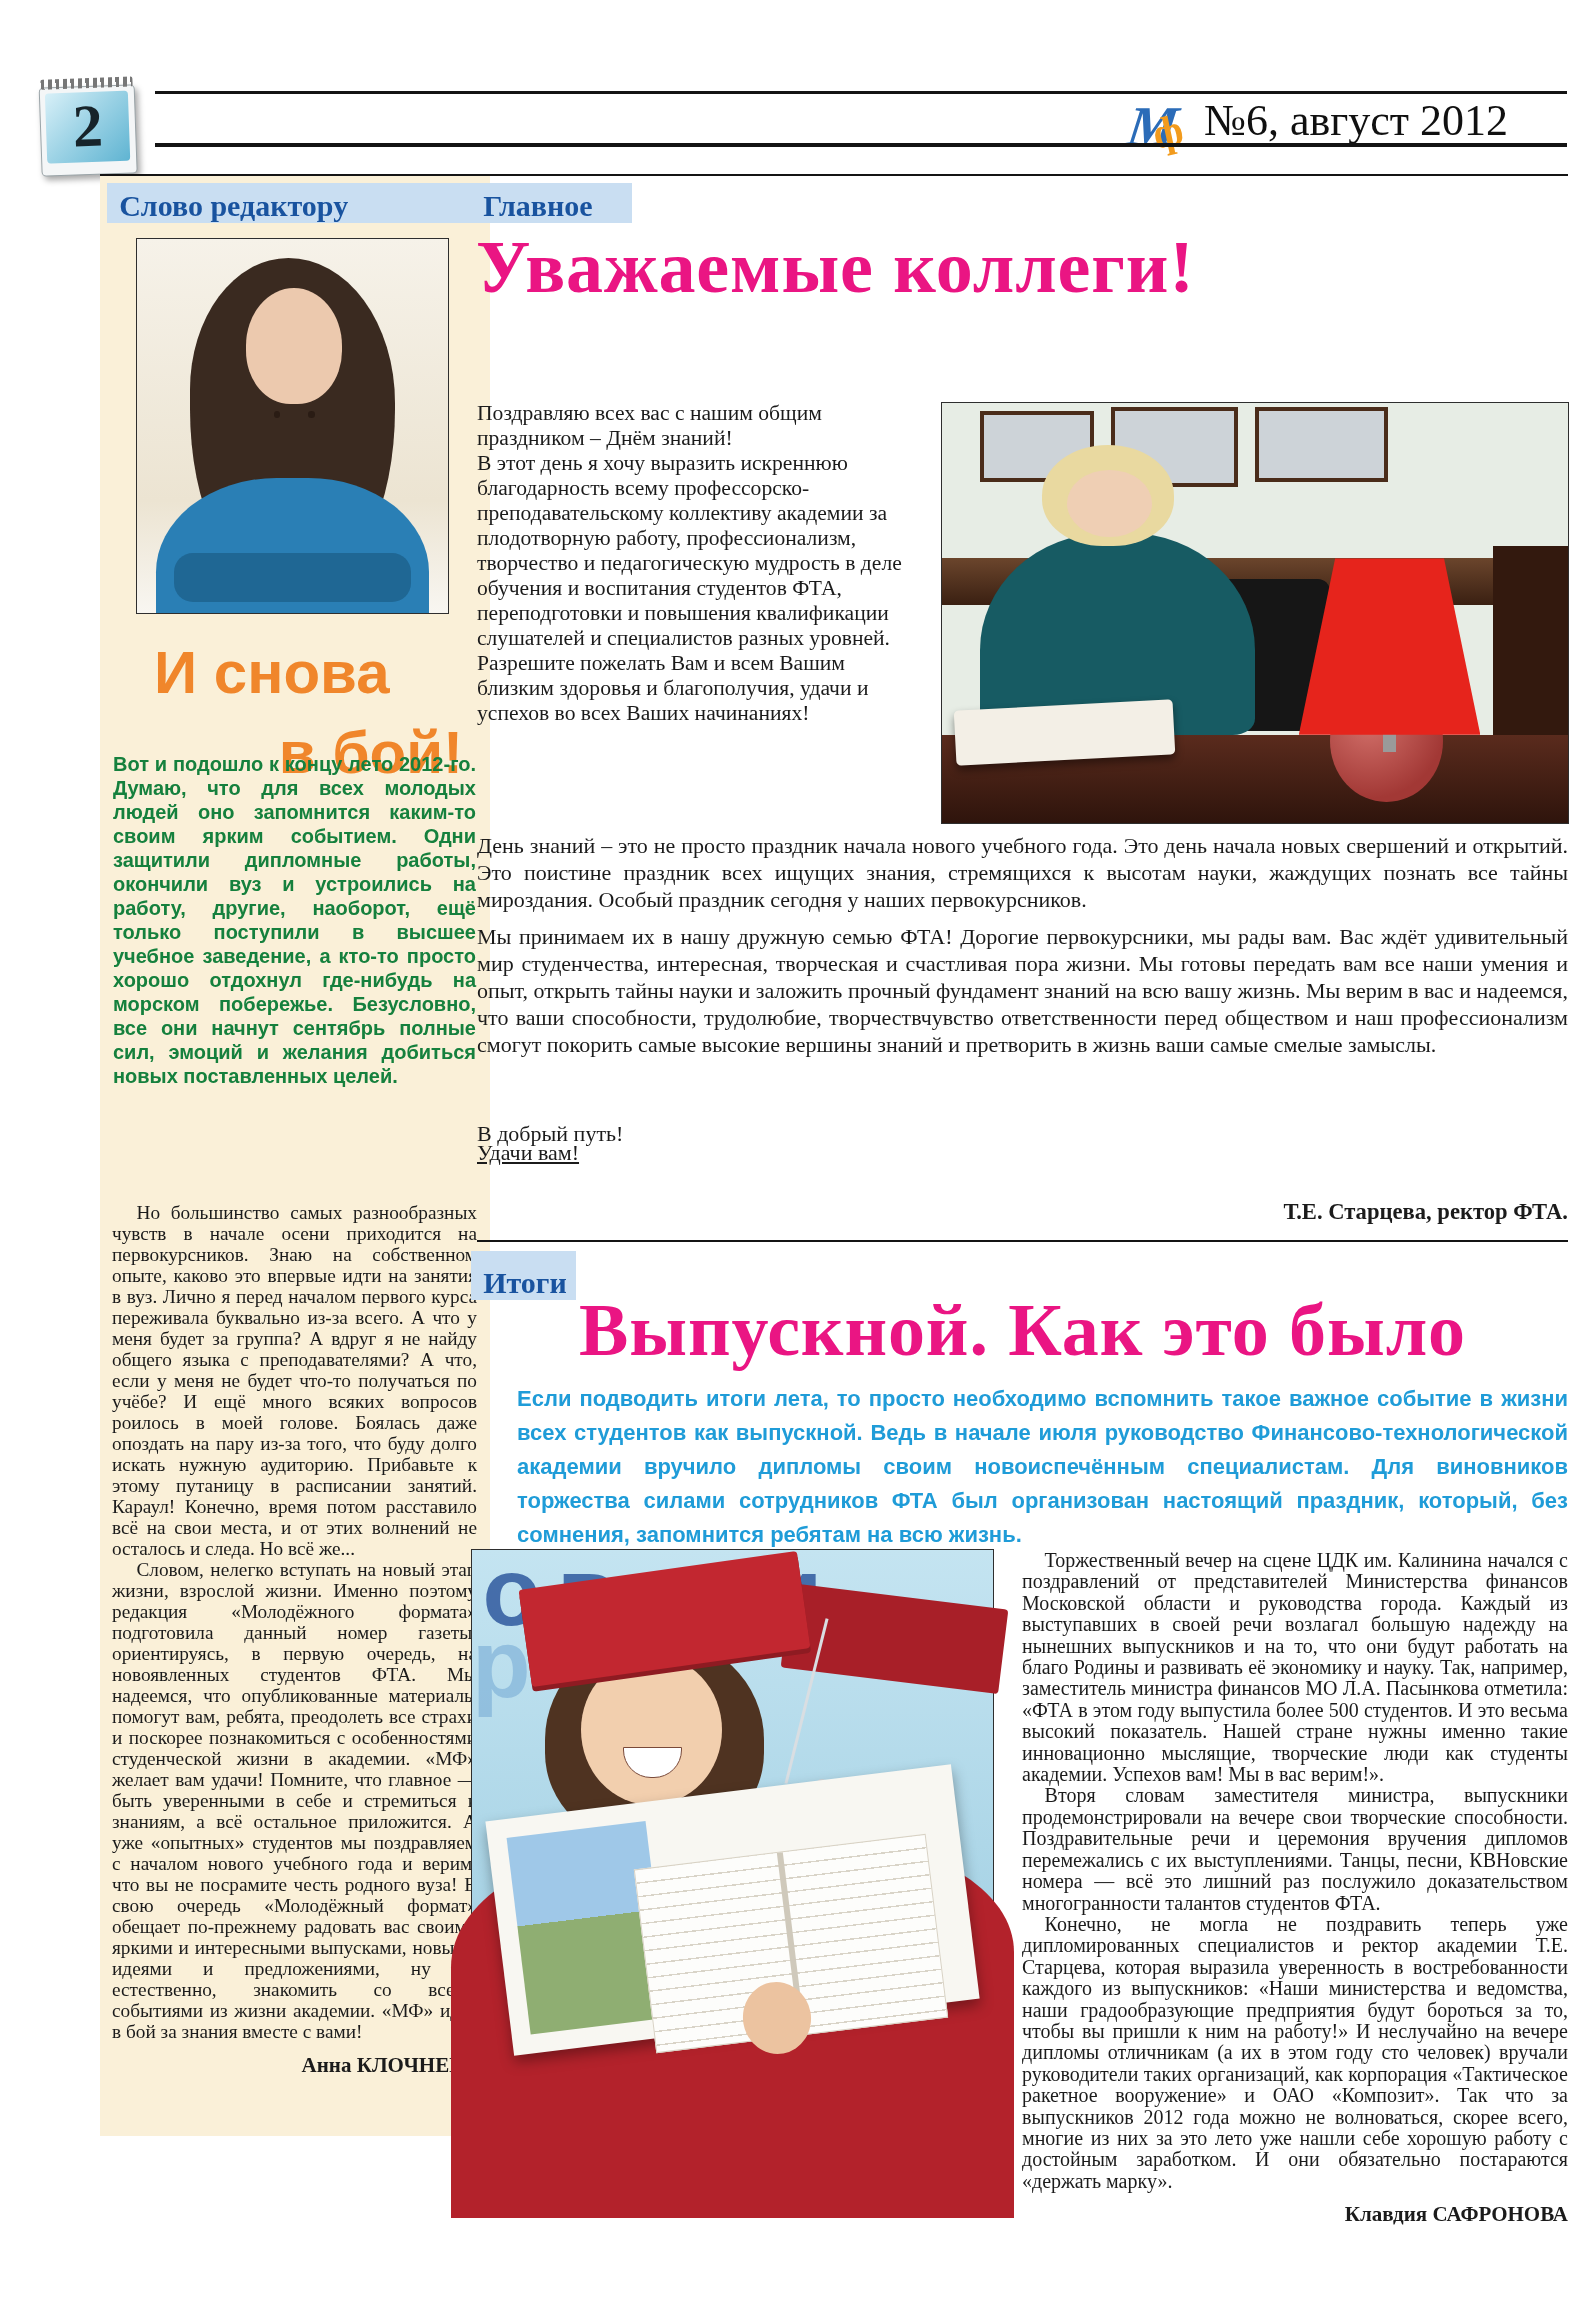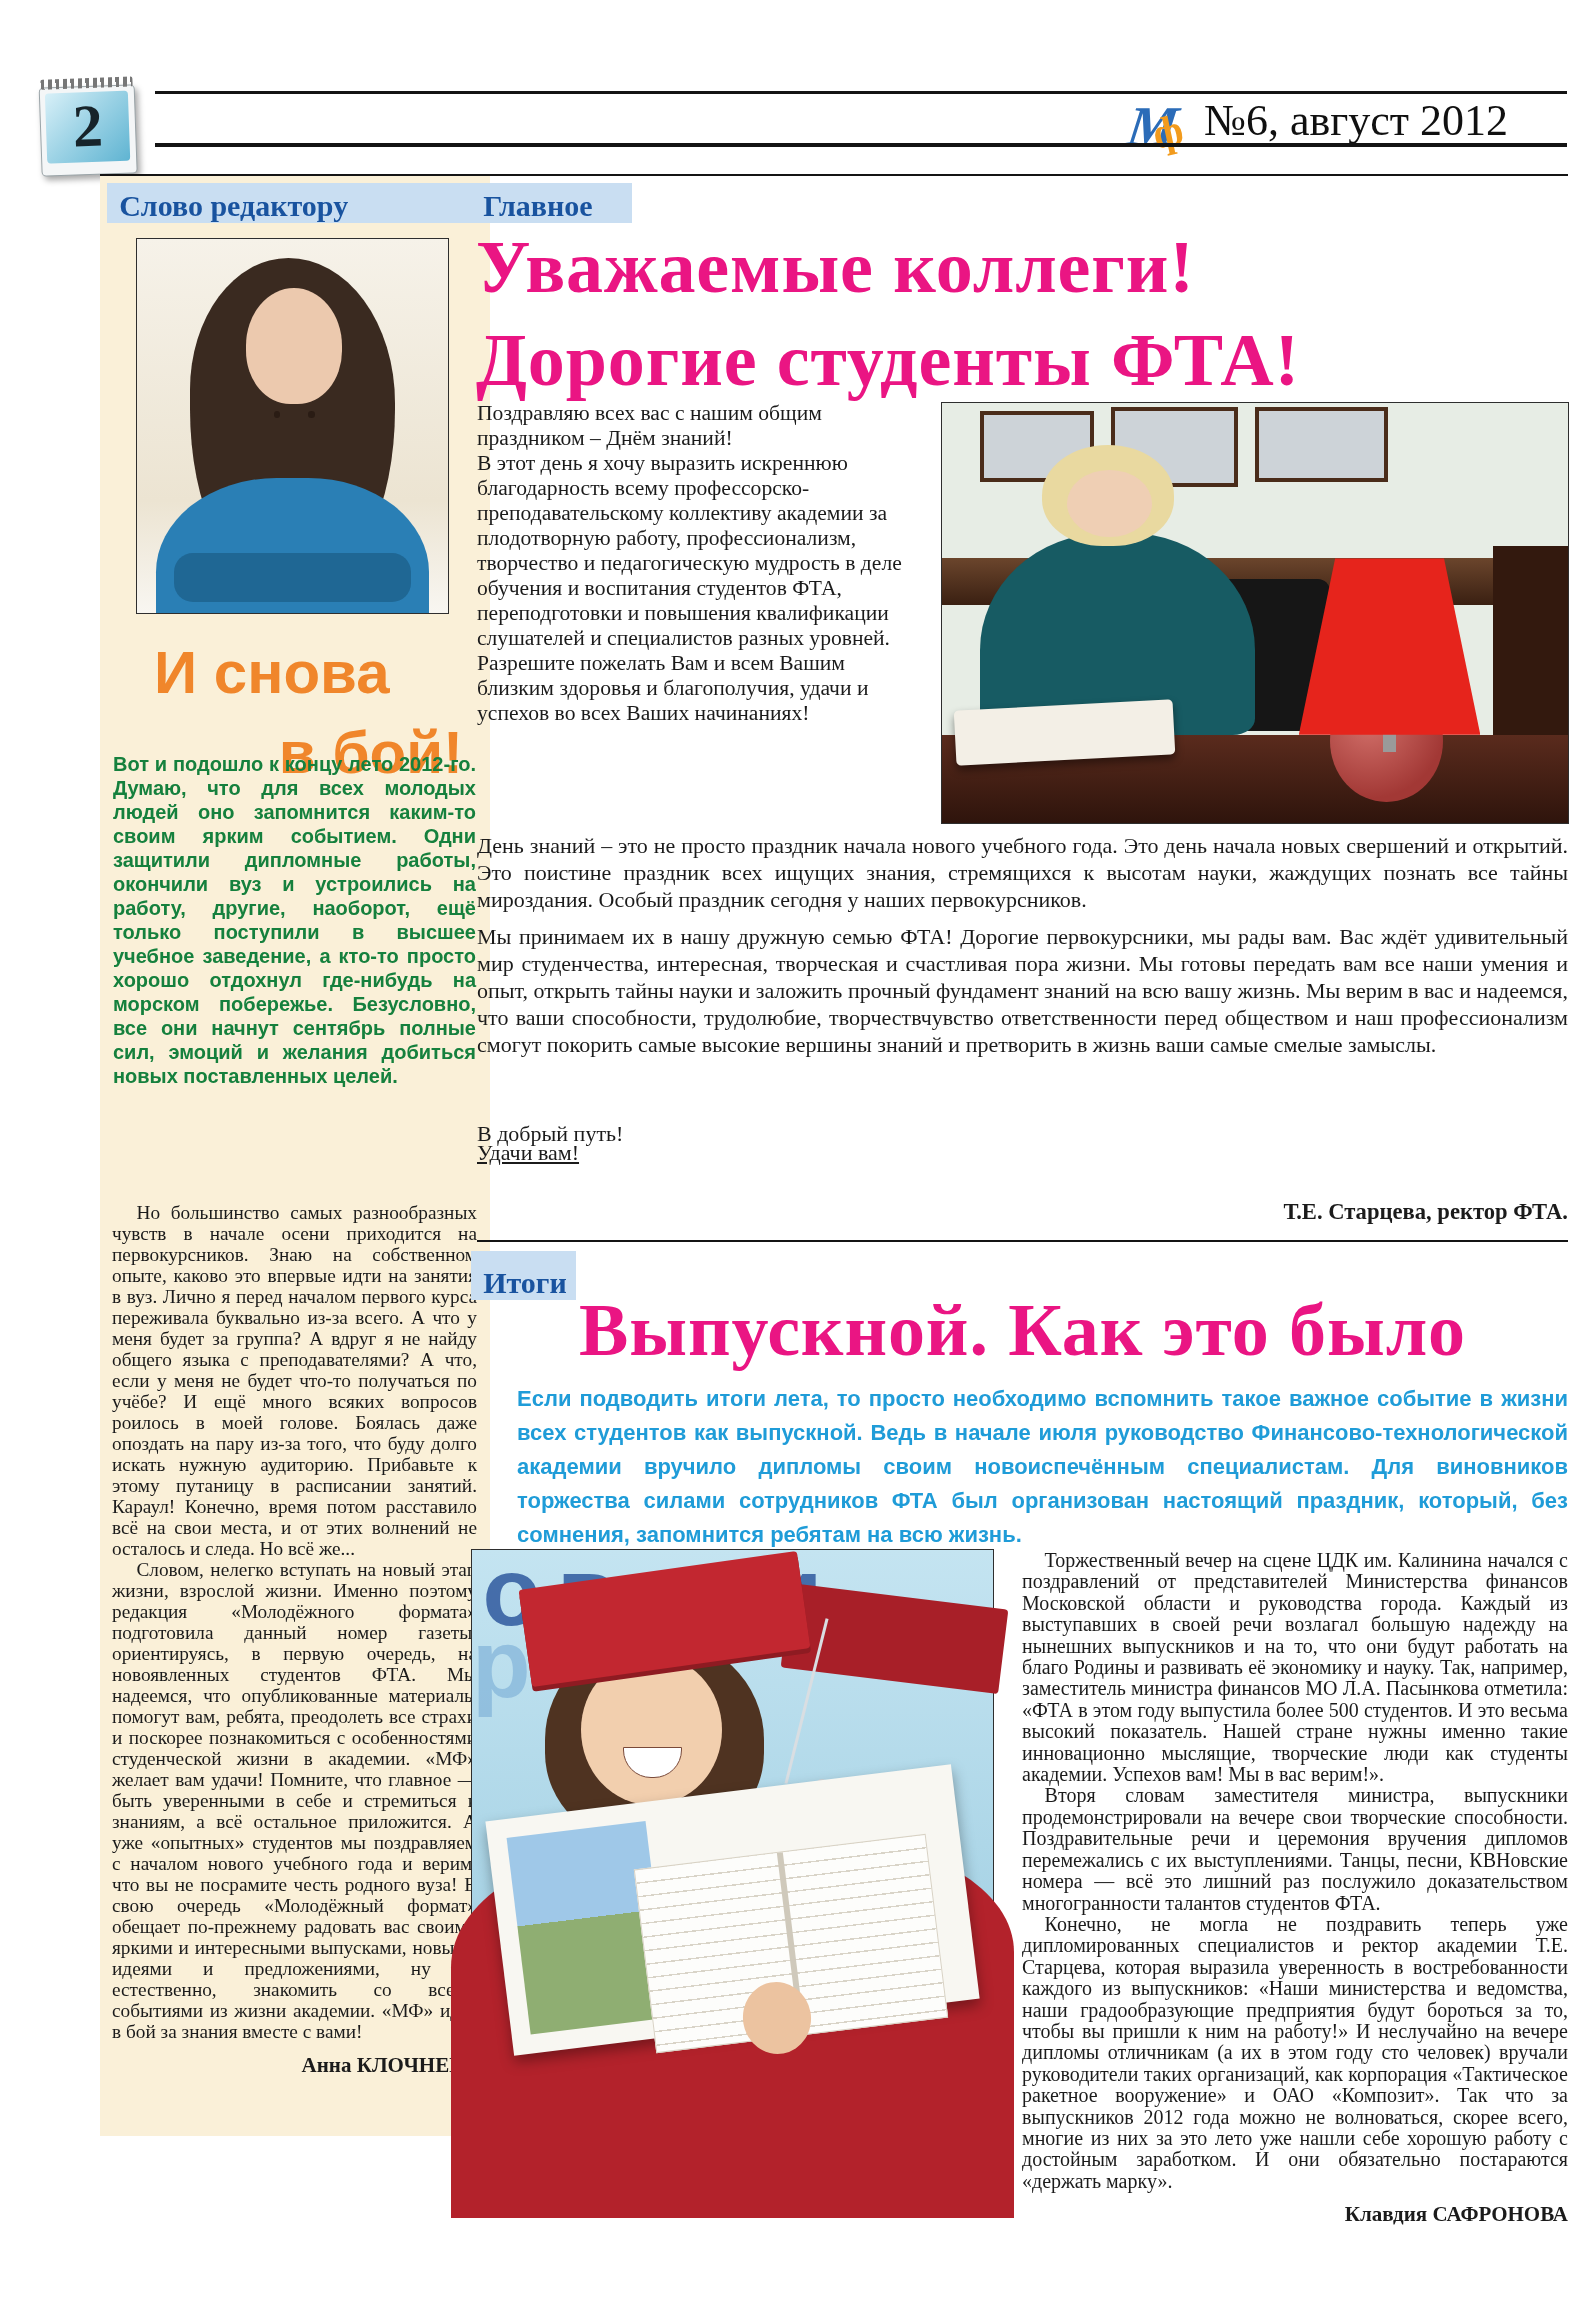--- a/index.html
+++ b/index.html
@@ -162,21 +162,20 @@
     <p>Словом, нелегко вступать на новый этап жизни, взрослой жизни. Именно поэтому редакция «Молодёжного формата» подготовила данный номер газеты, ориентируясь, в первую очередь, на новоявленных студентов ФТА. Мы надеемся, что опубликованные материалы помогут вам, ребята, преодолеть все страхи и поскорее познакомиться с особенностями студенческой жизни в академии. «МФ» желает вам удачи! Помните, что главное — быть уверенными в себе и стремиться к знаниям, а всё остальное приложится. А уже «опытных» студентов мы поздравляем с началом нового учебного года и верим, что вы не посрамите честь родного вуза! В свою очередь «Молодёжный формат» обещает по-прежнему радовать вас своими яркими и интересными выпусками, новыми идеями и предложениями, ну и, естественно, знакомить со всеми событиями из жизни академии. «МФ» идёт в бой за знания вместе с вами!</p>
     <div class="sig" style="margin-top:13px;font-size:21px;">Анна КЛОЧНЕВА</div>
   </div>
 
   <div class="abs label-box" style="left:471px;top:183px;width:137px;height:40px;">
     <span>Главное</span>
   </div>
 
   <div class="abs main-head serif magenta" style="left:476px;top:221px;width:1096px;">
     <div>Уважаемые коллеги!</div>
-    <div>Дорогие студенты ФТА!</div>
   </div>
 
   <div class="abs main-intro serif" style="left:477px;top:401px;width:442px;">
     <p>Поздравляю всех вас с нашим общим праздником – Днём знаний!</p>
     <p>В этот день я хочу выразить искреннюю благодарность всему профессорско-преподавательскому коллективу академии за плодотворную работу, профессионализм, творчество и педагогическую мудрость в деле обучения и воспитания студентов ФТА, переподготовки и повышения квалификации слушателей и специалистов разных уровней.</p>
     <p>Разрешите пожелать Вам и всем Вашим близким здоровья и благополучия, удачи и успехов во всех Ваших начинаниях!</p>
   </div>
 
   <div class="abs photo-frame" style="left:941px;top:402px;width:626px;height:420px;border-width:1.4px;">
     <div class="shape ro-wall"></div>

